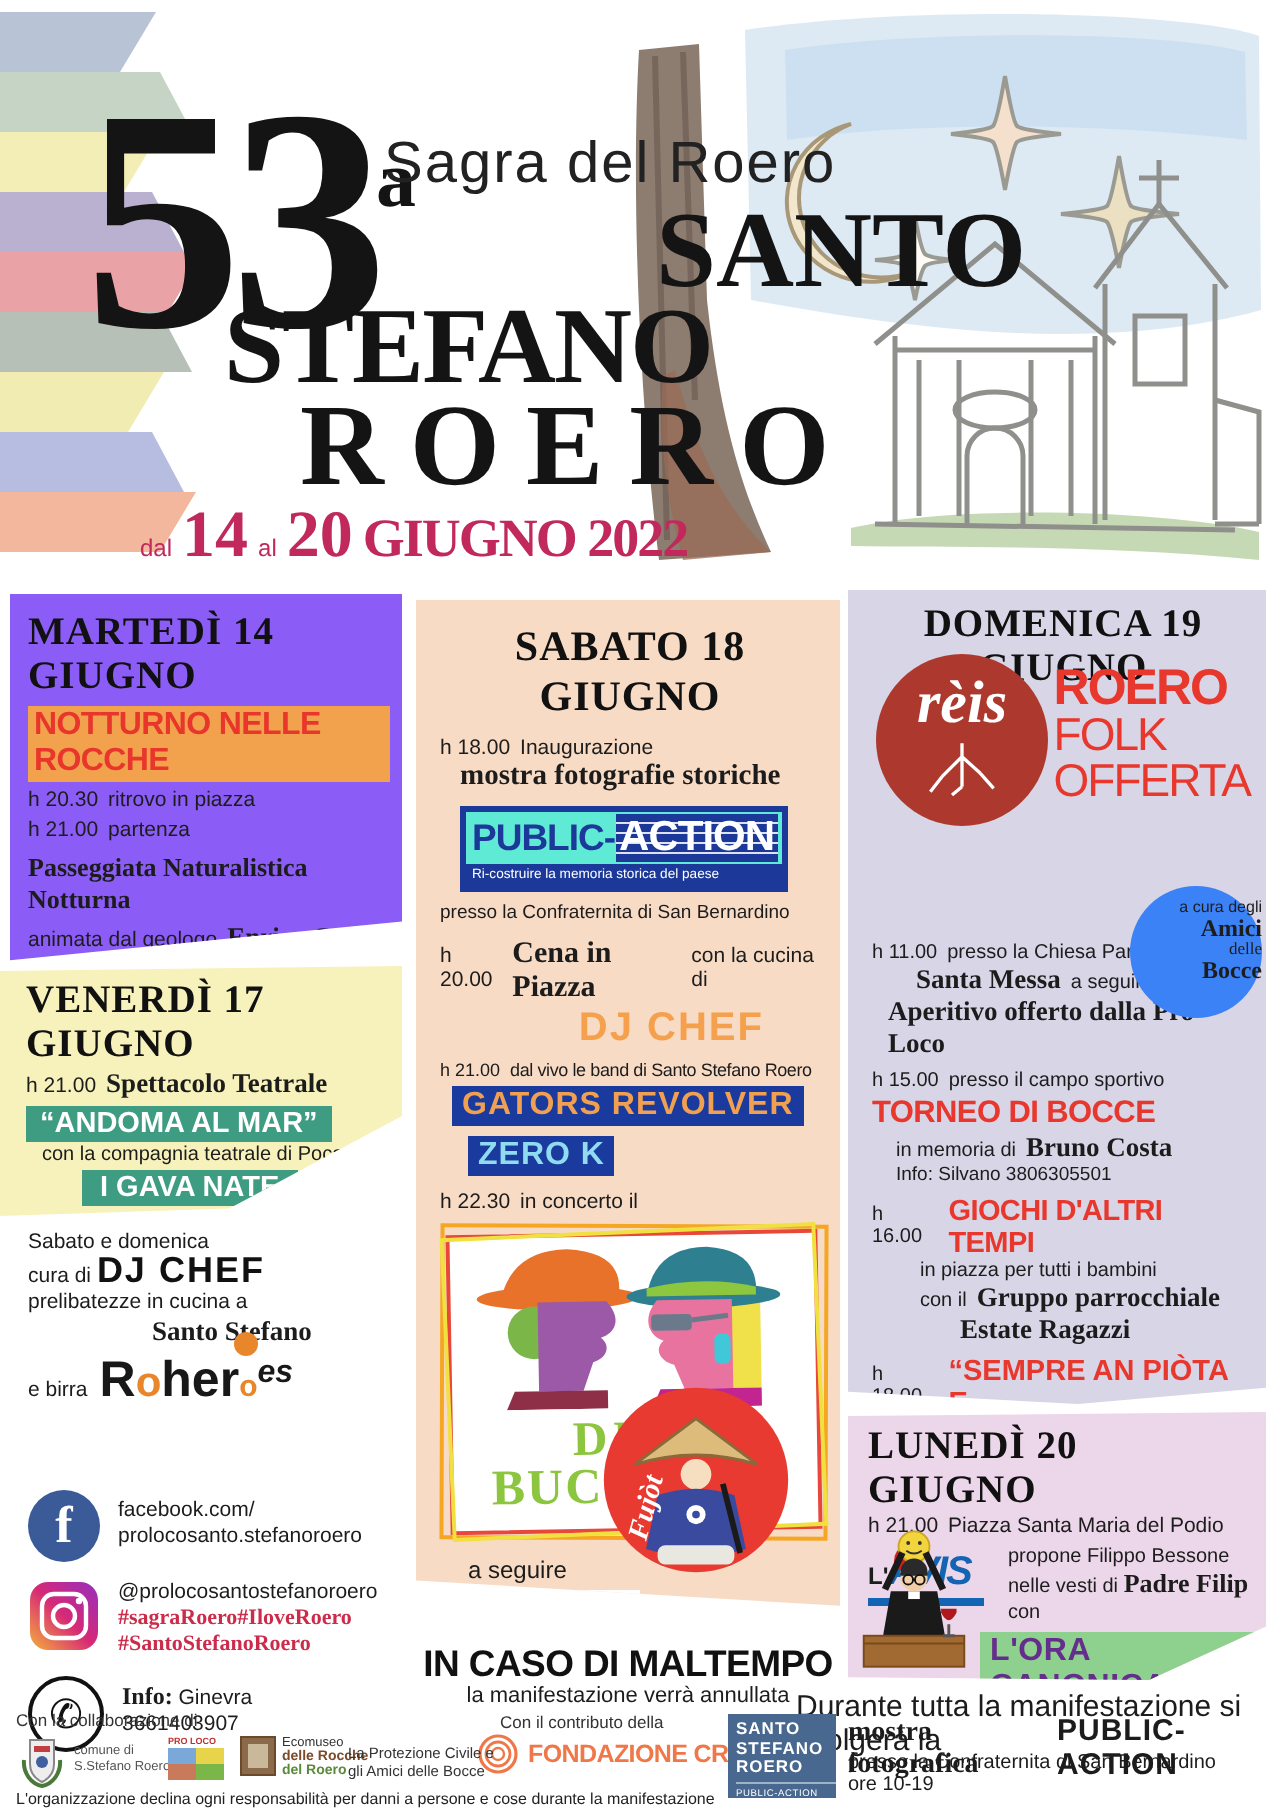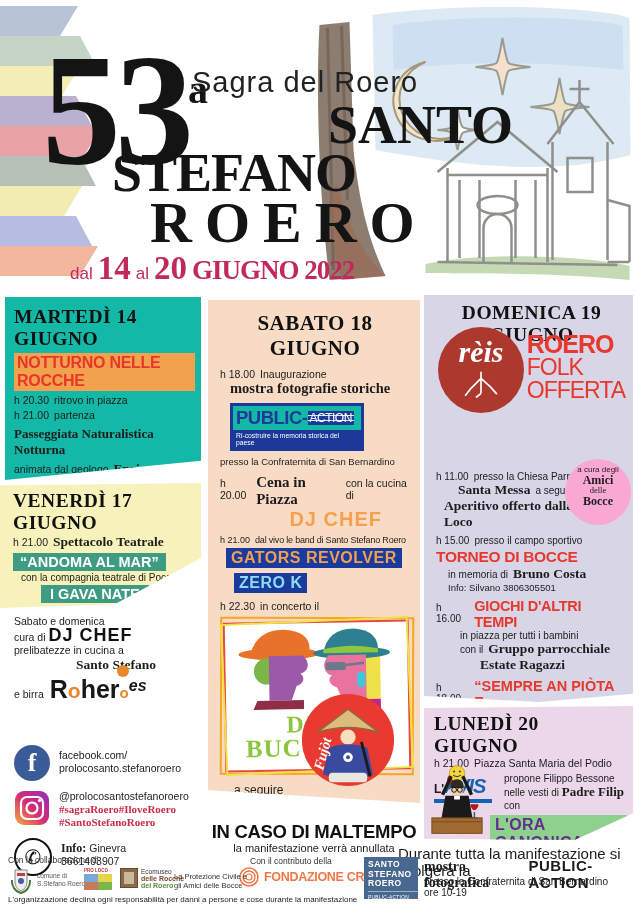--- a/index.html
+++ b/index.html
@@ -20,34 +20,34 @@
   .stripe:nth-child(9){width:98px;}
   .artwork{position:absolute;left:295px;top:0;width:340px;height:290px;z-index:1;}
   .edition{left:42px;top:10px;font-family:"Liberation Serif",serif;font-weight:bold;
            font-size:158px;line-height:160px;letter-spacing:-6px;color:#141414;z-index:2;}
   .edition sup{font-size:40px;letter-spacing:0;vertical-align:60px;}
   .subtitle{left:192px;top:66px;font-size:29px;letter-spacing:1px;color:#222;z-index:2;}
   .t1{left:328px;top:98px;font-size:54px;line-height:54px;z-index:2;color:#141414;}
   .t2{left:112px;top:146px;font-size:54px;line-height:54px;letter-spacing:-1px;z-index:2;color:#141414;}
   .t3{left:150px;top:194px;font-size:58px;line-height:58px;letter-spacing:13px;z-index:2;color:#141414;}
   .dateline{left:70px;top:250px;z-index:2;color:#c1285b;display:flex;align-items:baseline;gap:5px;}
-  .dateline .sm{font-size:17px;}
+  .dateline .sm{font-size:12px;}
   .dateline .num{font-family:"Liberation Serif",serif;font-weight:bold;font-size:33px;}
   .dateline .rest{font-family:"Liberation Serif",serif;font-weight:bold;font-size:27px;letter-spacing:-1px;text-transform:uppercase;}
 
   
   .daytitle{font-family:"Liberation Serif",serif;font-weight:bold;font-size:19.5px;letter-spacing:.5px;color:#111;}
   .row{display:flex;align-items:baseline;gap:5px;}
   .tm{font-size:10.5px;}
   .txt{font-size:10.5px;}
   .serline{font-family:"Liberation Serif",serif;font-weight:bold;font-size:13.5px;}
   .chip{display:inline-block;padding:1px 5px;font-weight:bold;}
 
   
-  .tue{left:5px;top:297px;width:196px;height:184px;background:#14b8a6;
+  .tue{left:5px;top:297px;width:196px;height:184px;background:#8b5cf6;
        clip-path:polygon(0 0,100% 0,100% 89%,52% 94%,0 99.5%);padding:9px 6px 0 9px;box-sizing:border-box;}
   .tue .hl{margin-top:3px;font-size:16px;letter-spacing:-.3px;color:#e8362c;background:#f2a24d;padding:1px 3px;}
   .tue .row{margin-top:3px;}
   .tue .walk{margin-top:5px;font-size:13px;}
   .tue .note{margin-top:5px;font-size:10px;}
   .tue .closed{margin-top:6px;font-size:10.5px;font-weight:bold;}
   .tue .fine{font-size:9.3px;}
 
   
   .fri{left:0;top:483px;width:201px;height:125px;background:#f7f2bb;
@@ -77,24 +77,24 @@
   .ph-ic{width:34px;height:34px;border-radius:50%;border:2.5px solid #111;display:flex;flex:none;
          align-items:center;justify-content:center;font-size:20px;color:#111;}
   .tags{font-family:Liberation Serif, serif;font-weight:bold;color:#cc2b4a;font-size:11px;line-height:12.5px;}
   .collab{left:8px;top:855px;font-size:8.5px;color:#333;}
 
   
   .sat{left:208px;top:300px;width:212px;height:508px;background:#f8dbc5;
        clip-path:polygon(0 0,100% 0,100% 99%,0 96.5%);padding:11px 10px 0 12px;box-sizing:border-box;}
   .sat .daytitle{text-align:center;font-size:21px;}
   .sat .mt{margin-top:7px;}
-  .pa-logo{width:134px;margin:6px 0 0 10px;border:3px solid #1c3999;background:#14b8a6;box-sizing:border-box;}
+  .pa-logo{width:164px;margin:6px 0 0 10px;border:3px solid #1c3999;background:#5eead4;box-sizing:border-box;}
   .pa-top{display:flex;align-items:center;padding:1px 3px;}
   .pa-p{color:#1c3999;font-weight:bold;font-size:18.5px;letter-spacing:-.5px;}
-  .pa-a{background:#1c3999;color:#fff;font-weight:normal;font-size:12px;letter-spacing:-.5px;padding:0 2px;
+  .pa-a{background:#1c3999;color:#fff;font-weight:bold;font-size:21px;letter-spacing:-.5px;padding:0 2px;
         background-image:repeating-linear-gradient(to bottom,transparent 0 4px,rgba(255,255,255,.85) 4px 5px);}
   .pa-sub{background:#1c3999;color:#fff;font-size:6.8px;padding:2px 3px;}
   .dj-or{color:#f5a04c;font-weight:bold;font-size:20px;letter-spacing:1px;text-align:right;margin-right:28px;}
   .band1{margin:5px 0 0 14px;background:#1b3a9e;color:#8fdbef;font-size:16px;letter-spacing:.5px;}
   .band2{margin:3px 0 0 6px;background:#1b3a9e;color:#f0a050;font-size:16px;letter-spacing:.5px;}
   .duo-frame{position:relative;width:182px;height:146px;margin:9px 0 0 4px;background:#fff;
              border:2px solid #e8473a;transform:rotate(-1deg);}
   .duo-frame::before{content:"";position:absolute;inset:-6px;border:2px solid #f5a623;transform:rotate(1.2deg);pointer-events:none;}
   .duo-frame::after{content:"";position:absolute;inset:-3px;border:2px solid #f0e040;transform:rotate(-1.5deg);pointer-events:none;}
   .duo-txt{text-align:center;font-family:"Liberation Serif",serif;font-weight:bold;color:#8cc63e;line-height:.95;}
@@ -117,22 +117,22 @@
   .sun .daytitle{font-size:19.5px;}
   .reis{position:absolute;left:14px;top:32px;width:86px;height:86px;border-radius:50%;background:#ad392e;
         text-align:center;color:#fff;}
   .reis .name{font-family:"Liberation Serif",serif;font-style:italic;font-weight:bold;font-size:30px;line-height:34px;margin-top:8px;}
   .folk{position:absolute;right:8px;top:38px;color:#e8372c;line-height:23px;letter-spacing:-1px;}
   .folk .f1{font-size:25px;font-weight:bold;}
   .folk .f2,.folk .f3{font-size:23px;}
   .sun-body{margin-top:125px;}
   .sun .txt,.sun .tm{font-size:10px;}
   .sun .red{color:#e8372c;font-weight:bold;}
-  .bocce{position:absolute;right:2px;top:164px;width:66px;height:66px;border-radius:50%;background:#f9a8d4;
-         text-align:center;color:#1d1d1d;padding-top:6px;box-sizing:border-box;}
+  .bocce{position:absolute;right:2px;top:148px;width:66px;height:66px;border-radius:50%;background:#3b82f6;
+         text-align:right;color:#1d1d1d;padding-top:6px;box-sizing:border-box;}
   .bocce .c1{font-size:8px;}
   .bocce .c2,.bocce .c4{font-family:"Liberation Serif",serif;font-weight:bold;font-size:12px;line-height:12px;}
   .bocce .c3{font-family:"Liberation Serif",serif;font-size:8.5px;line-height:9px;}
   .torneo{font-size:15.5px;letter-spacing:-.3px;margin-top:2px;}
   .giochi{font-size:14.5px;letter-spacing:-.3px;}
   .cyanchip{background:#70d0f0;color:#e8372c;font-size:17px;letter-spacing:-.3px;}
   .gramarow{display:flex;gap:4px;align-items:flex-start;margin-top:4px;}
   .gramanote{font-size:9.5px;line-height:11px;padding-top:2px;}
 
   

